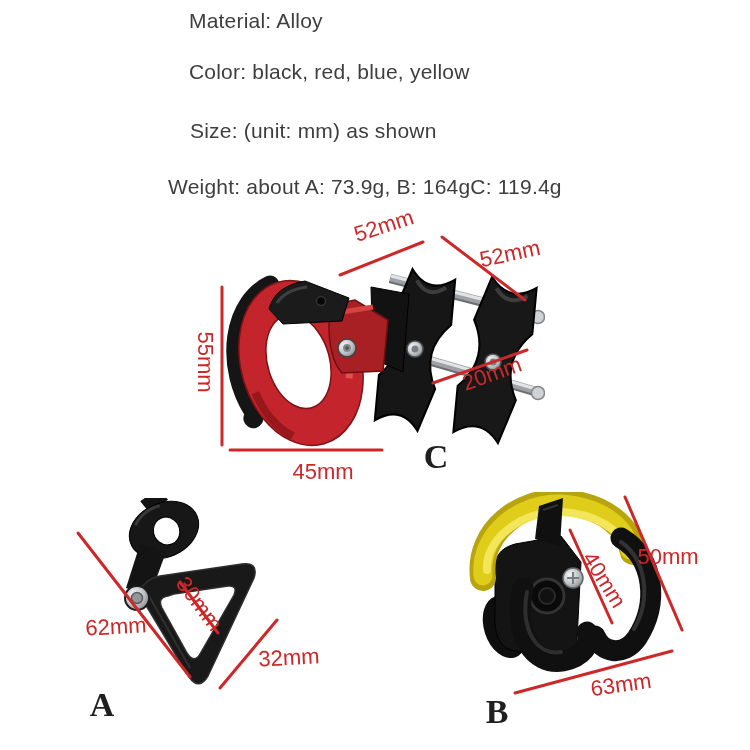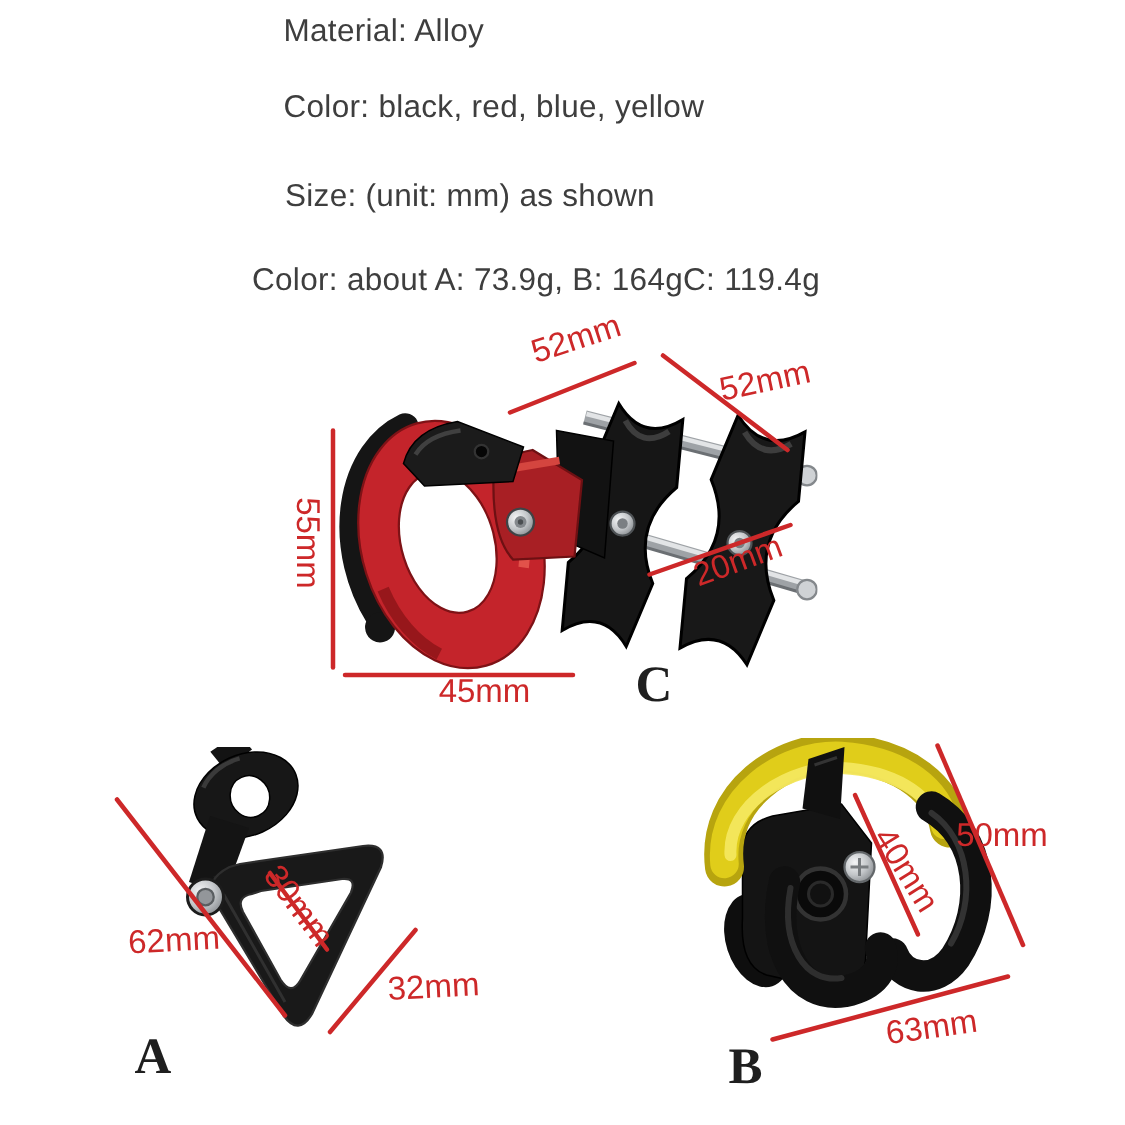--- a/index.html
+++ b/index.html
@@ -24,21 +24,21 @@
         <stop offset="0%" stop-color="#f4f5f6"></stop>
         <stop offset="55%" stop-color="#c3c6c9"></stop>
         <stop offset="100%" stop-color="#85898d"></stop>
       </radialGradient>
     </defs>
   </svg>
 
   <div class="spec" style="left:189px;top:9px">Material: Alloy</div>
   <div class="spec" style="left:189px;top:60px">Color: black, red, blue, yellow</div>
   <div class="spec" style="left:190px;top:119px">Size: (unit: mm) as shown</div>
-  <div class="spec" style="left:168px;top:175px">Color: about A: 73.9g, B: 164gC: 119.4g</div>
+  <div class="spec" style="left:168px;top:175px">Weight: about A: 73.9g, B: 164gC: 119.4g</div>
 
   <svg class="photo" style="left:225px;top:263px" width="320" height="190" viewBox="0 0 320 190">
     <g>
       <line x1="165" y1="15" x2="310" y2="52" stroke="#9ea2a6" stroke-width="9"></line>
       <line x1="166" y1="13" x2="311" y2="50" stroke="#e2e4e6" stroke-width="3"></line>
       <line x1="164" y1="19" x2="309" y2="56" stroke="#6b6f73" stroke-width="2"></line>
       <circle cx="313" cy="54" r="6.5" fill="#cfd2d5" stroke="#84888c" stroke-width="1.5"></circle>
       <line x1="162" y1="85" x2="310" y2="128" stroke="#9ea2a6" stroke-width="9"></line>
       <line x1="163" y1="83" x2="311" y2="126" stroke="#e2e4e6" stroke-width="3"></line>
       <line x1="161" y1="89" x2="309" y2="132" stroke="#6b6f73" stroke-width="2"></line>
@@ -133,21 +133,21 @@
       <line x1="570" y1="530" x2="612" y2="623"></line>
       <line x1="625" y1="497" x2="682" y2="630"></line>
       <line x1="515" y1="693" x2="672" y2="651"></line>
     </g>
   </svg>
 
   <div class="dim" style="left:384px;top:226px;transform:translate(-50%,-50%) rotate(-18deg)">52mm</div>
   <div class="dim" style="left:510px;top:254px;transform:translate(-50%,-50%) rotate(-12deg)">52mm</div>
   <div class="dim" style="left:205px;top:362px;transform:translate(-50%,-50%) rotate(90deg)">55mm</div>
   <div class="dim" style="left:492px;top:374px;transform:translate(-50%,-50%) rotate(-20deg)">20mm</div>
-  <div class="dim" style="left:323px;top:461px;transform:translate(-50%,-50%)">45mm</div>
+  <div class="dim" style="left:323px;top:472px;transform:translate(-50%,-50%)">45mm</div>
 
   <div class="dim" style="left:116px;top:627px;transform:translate(-50%,-50%) rotate(-3deg)">62mm</div>
   <div class="dim" style="left:199px;top:604px;transform:translate(-50%,-50%) rotate(53deg)">30mm</div>
   <div class="dim" style="left:289px;top:658px;transform:translate(-50%,-50%) rotate(-3deg)">32mm</div>
 
   <div class="dim" style="left:604px;top:580px;transform:translate(-50%,-50%) rotate(58deg)">40mm</div>
   <div class="dim" style="left:668px;top:557px;transform:translate(-50%,-50%)">50mm</div>
   <div class="dim" style="left:621px;top:685px;transform:translate(-50%,-50%) rotate(-8deg)">63mm</div>
 
   <div class="plabel" style="left:436px;top:457px;">C</div>

